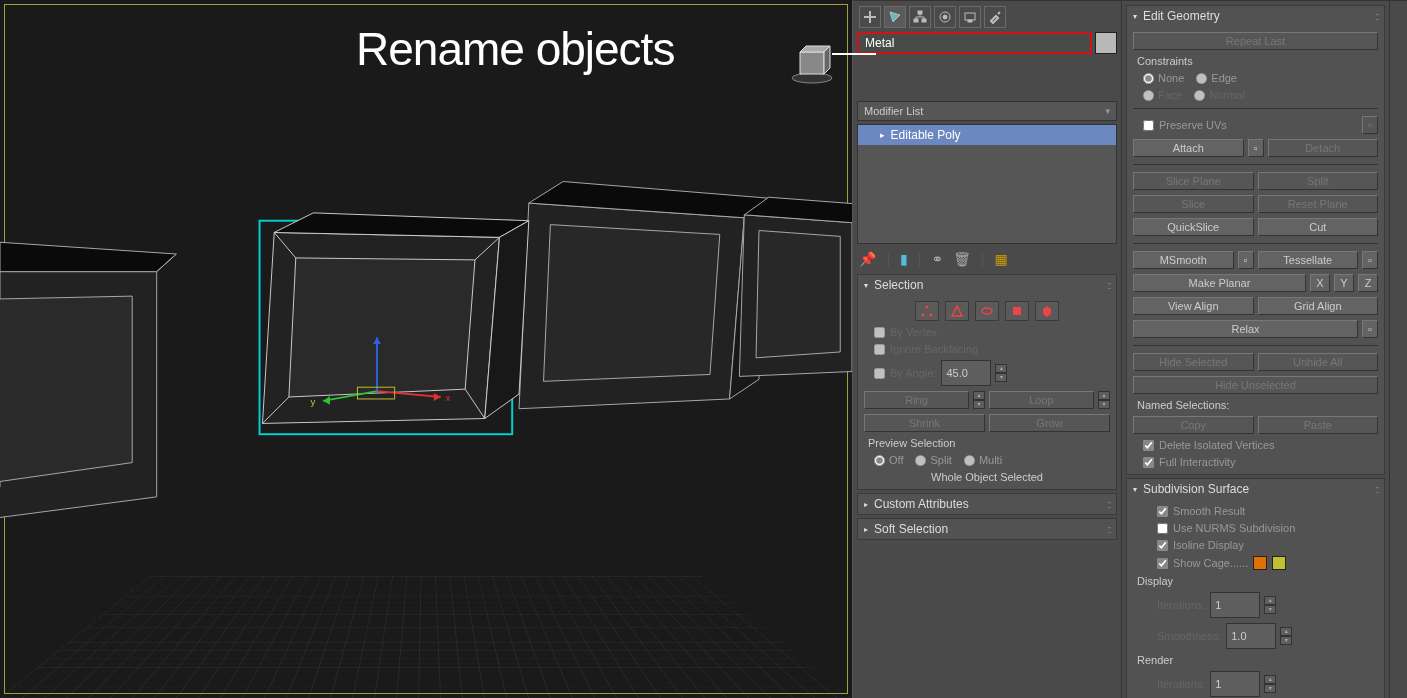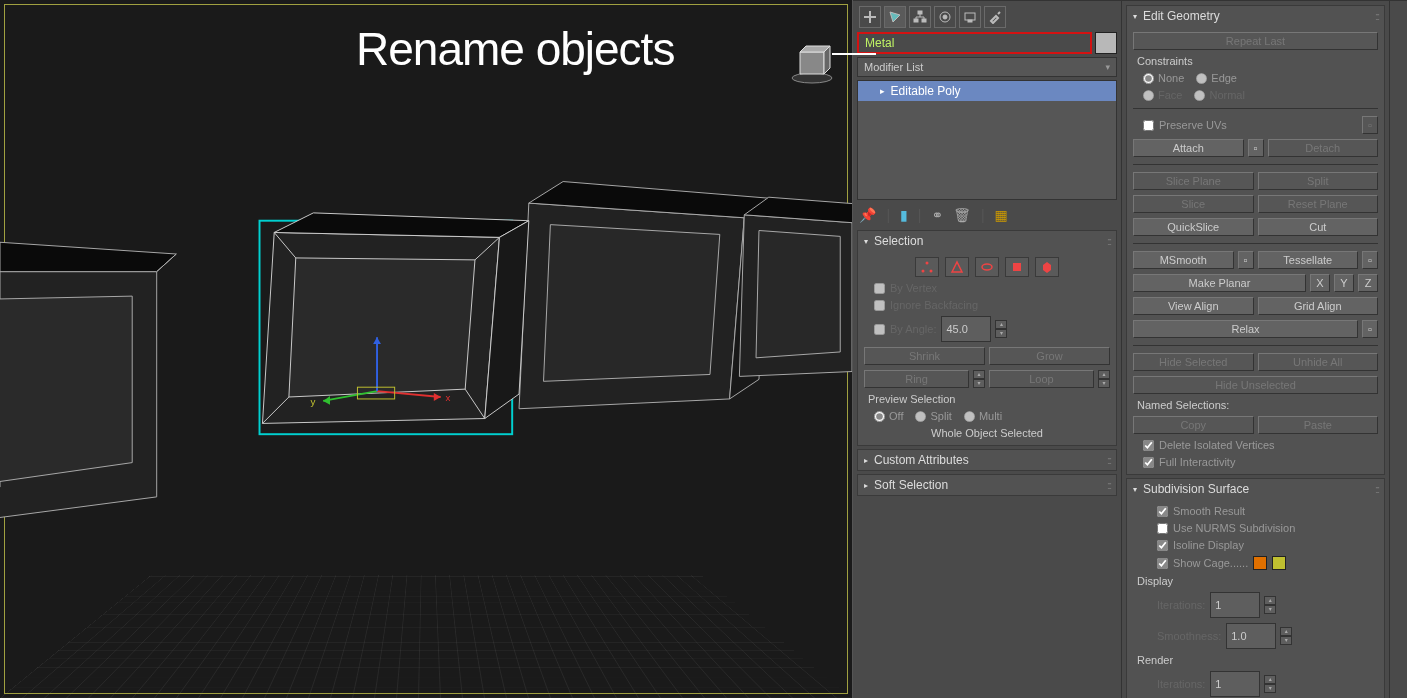--- a/index.html
+++ b/index.html
@@ -24,24 +24,24 @@
 .right-panels { flex:1; display:flex; background:#4a4a4a; border-top:1px solid #333;}
 .panel-col { width: 268px; display:flex; flex-direction:column; padding:4px; gap:3px; }
 .panel-col + .panel-col { border-left:1px solid #333; }
 
 .tabs-row { display:flex; gap:3px; height:24px; align-items:center; padding:2px;}
 .tab-icon { width:22px; height:22px; border:1px solid #6a6a6a; display:flex; align-items:center; justify-content:center; cursor:pointer;}
 .tab-icon.active { background:#5a5a5a;}
 .tab-icon svg { width:14px; height:14px; fill:#bbb; stroke:#bbb;}
 
 .name-row { display:flex; gap:3px; }
-.name-input { flex:1; height:22px; background:#4a4a4a; border:2px solid #d41212; color:#bef264; font-size:12px; padding:0 6px;}
+.name-input { flex:1; height:22px; background:#4a4a4a; border:2px solid #d41212; color:#ffffff; font-size:12px; padding:0 6px;}
 .color-sw { width:22px; height:22px; background:#b8b8b8; border:1px solid #222;}
 
-.dropdown { height:20px; background:#565656; border:1px solid #333; color:#ccc; font-size:11px; padding:0 6px; display:flex; align-items:center; justify-content:space-between; cursor:pointer;}
+.dropdown { height:20px; background:#565656; border:1px solid #333; color:#ccc; font-size:11px; padding:0 6px; display:flex; align-items:center; justify-content:space-between; cursor:pointer;margin-top:44px;}
 .dropdown::after{content:"▾"; font-size:9px; color:#999;}
 
 .mod-stack { height:120px; background:#565656; border:1px solid #333; }
 .mod-item { height:20px; background:#6b88c1; color:#fff; font-size:12px; display:flex; align-items:center; padding-left:22px; gap:6px;}
 .mod-item::before{ content:"▸"; font-size:9px;}
 .stack-toolbar { display:flex; gap:10px; padding:4px 2px; align-items:center; color:#aaa; font-size:14px;}
 .stack-toolbar span{cursor:pointer;}
 
 .rollout { background:#525252; border:1px solid #3a3a3a; }
 .rollout-hdr { height:20px; display:flex; align-items:center; padding:0 6px; color:#ddd; font-size:12px; gap:6px; cursor:pointer; position:relative;}
@@ -260,34 +260,34 @@
             <span>By Angle:</span>
           <div class="spinner">
               <div class="spinner-field">45.0</div>
               <div class="spinner-arrows">
                 <span>▴</span>
                 <span>▾</span>
               </div>
             </div>
         </div>
         <div class="btn-row">
-          <div class="btn wide disabled">Shrink</div>
-          <div class="btn wide disabled">Grow</div>
-        </div>
-        <div class="btn-row">
           <div class="btn wide disabled">Ring</div>
           <div class="spinner-arrows">
               <span>▴</span>
               <span>▾</span>
             </div>
           <div class="btn wide disabled">Loop</div>
           <div class="spinner-arrows">
               <span>▴</span>
               <span>▾</span>
             </div>
+        </div>
+        <div class="btn-row">
+          <div class="btn wide disabled">Shrink</div>
+          <div class="btn wide disabled">Grow</div>
         </div>
         <div class="group-label">Preview Selection</div>
         <div class="radio-row">
           <label>
               <input type="radio" checked="" style="">
               <span>Off</span>
             </label>
           <label class="disabled">
               <input type="radio" disabled="" style="">
               <span>Split</span>

